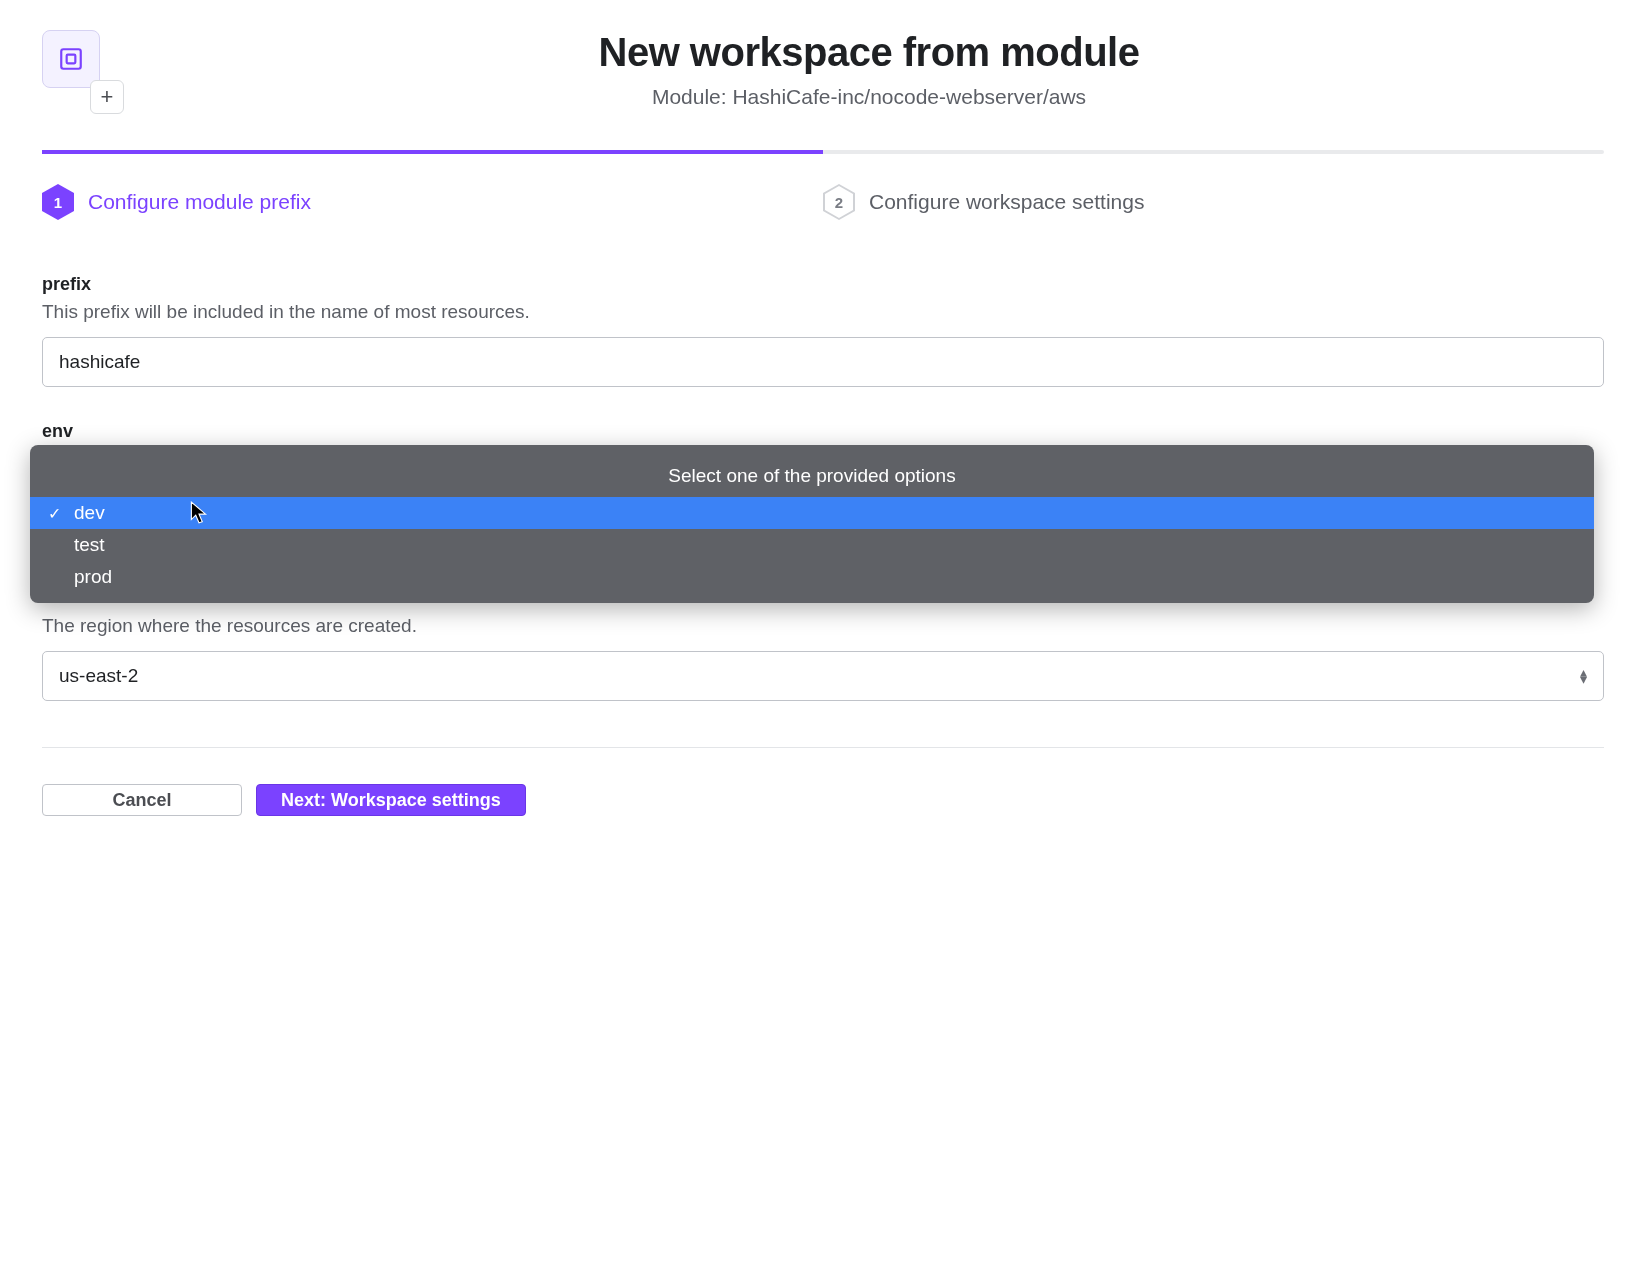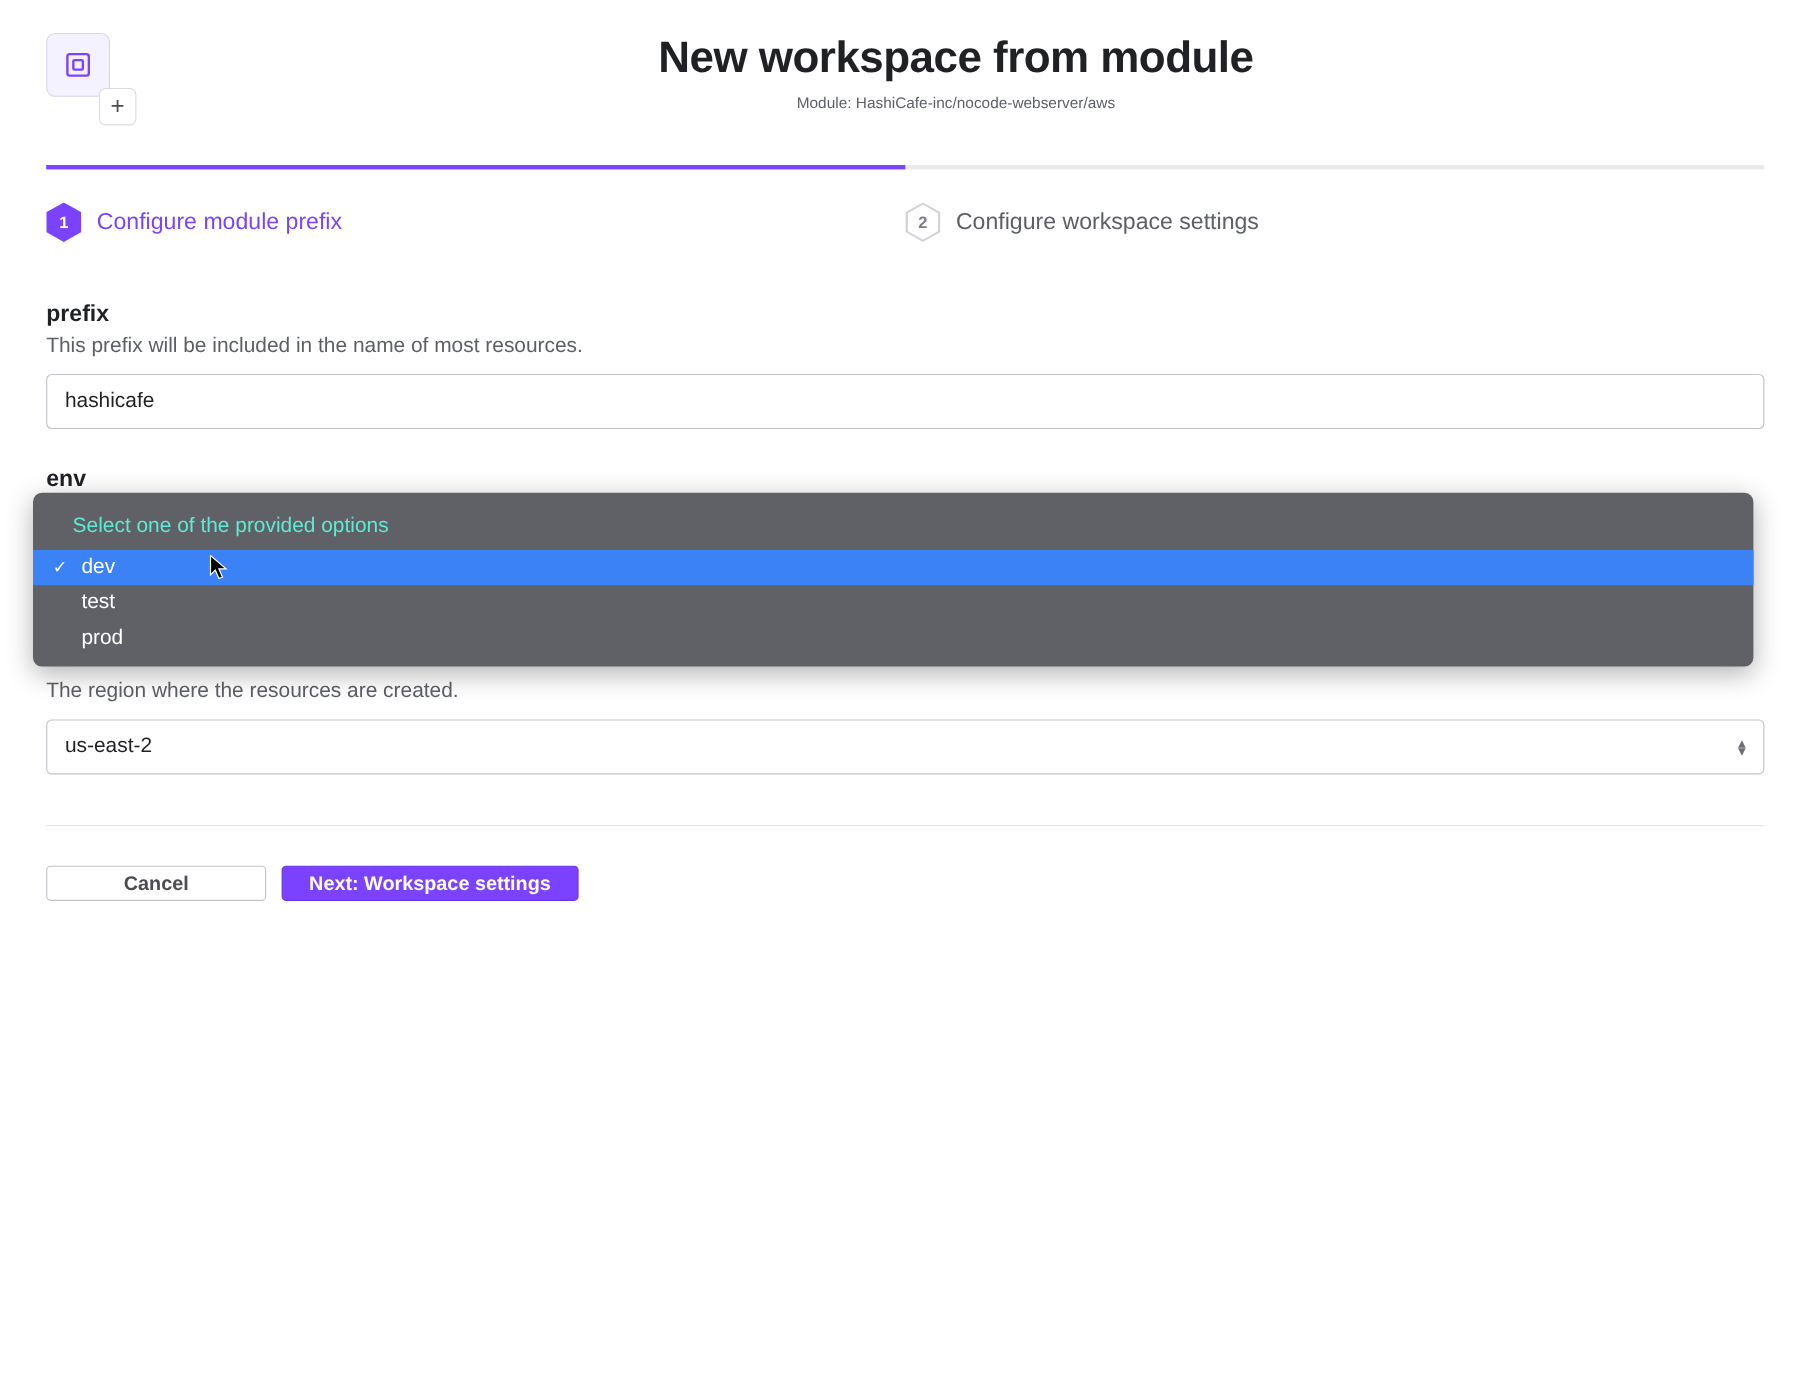--- a/index.html
+++ b/index.html
@@ -24,21 +24,21 @@
     bottom: -4px; right: -12px;
     width: 34px; height: 34px;
     border: 1px solid #d9dbde;
     border-radius: 6px;
     background: #fff;
     display: flex; align-items: center; justify-content: center;
     font-size: 22px; color: #4b4d52;
   }
   .title-block { flex: 1; text-align: center; }
   .page-title { font-size: 40px; font-weight: 700; letter-spacing: -0.5px; margin-bottom: 10px; }
-  .subtitle { font-size: 14px; color: #5c5f66; }
+  .subtitle { font-size: 21px; color: #5c5f66; }
   .tabs-wrap { margin-top: 40px; }
   .tab-rail { height: 4px; background: #e9eaec; display: flex; border-radius: 2px; }
   .tab-rail .active { width: 50%; background: #7b42ff; }
   .tabs { display: flex; margin-top: 30px; }
   .tab { flex: 1; display: flex; align-items: center; gap: 14px; font-size: 21px; font-weight: 500; }
   .tab.active { color: #7b42ff; }
   .tab.inactive { color: #5c5f66; }
   .hex {
     width: 32px; height: 36px;
     clip-path: polygon(50% 0, 100% 25%, 100% 75%, 50% 100%, 0 75%, 0 25%);
@@ -48,21 +48,21 @@
   .hex.filled { background: #7b42ff; color: #fff; }
   .hex-outline-wrap {
     width: 32px; height: 36px;
     clip-path: polygon(50% 0, 100% 25%, 100% 75%, 50% 100%, 0 75%, 0 25%);
     background: #d0d2d6;
     display:flex; align-items:center; justify-content:center;
     font-size:15px; font-weight:600; color:#7a7d85;
   }
   .form-section { margin-top: 54px; }
   .field { margin-bottom: 34px; position: relative; }
-  .field-label { font-size: 21px; font-weight: 600; margin-bottom: 6px; }
+  .field-label { font-size: 18px; font-weight: 600; margin-bottom: 6px; }
   .field-help { font-size: 19px; color: #5c5f66; margin-bottom: 14px; }
   .text-input, .select-input {
     width: 100%;
     height: 50px;
     border: 1px solid #c0c3c9;
     border-radius: 5px;
     padding: 0 16px;
     font-size: 19px;
     color: #1f2124;
     background: #fff;
@@ -73,21 +73,21 @@
     position: absolute;
     left: -12px; right: 10px;
     top: 24px;
     background: #5f6166;
     border-radius: 8px;
     padding: 14px 0 10px 0;
     color: #fff;
     box-shadow: 0 6px 24px rgba(0,0,0,0.3);
     z-index: 20;
   }
-  .dropdown-header { padding: 6px 36px 10px 36px; font-size: 19px; color: #5eead4; }
+  .dropdown-header { padding: 6px 36px 10px 36px; font-size: 19px; color: #ffffff; text-align: center; }
   .dropdown-option {
     padding: 5px 18px 5px 18px;
     font-size: 19px;
     display:flex; align-items:center; gap: 8px;
     cursor: pointer;
     position: relative;
   }
   .dropdown-option .check { width: 18px; display:inline-block; font-size:16px; }
   .dropdown-option.highlight { background: #3b82f6; }
   .cursor-arrow {

